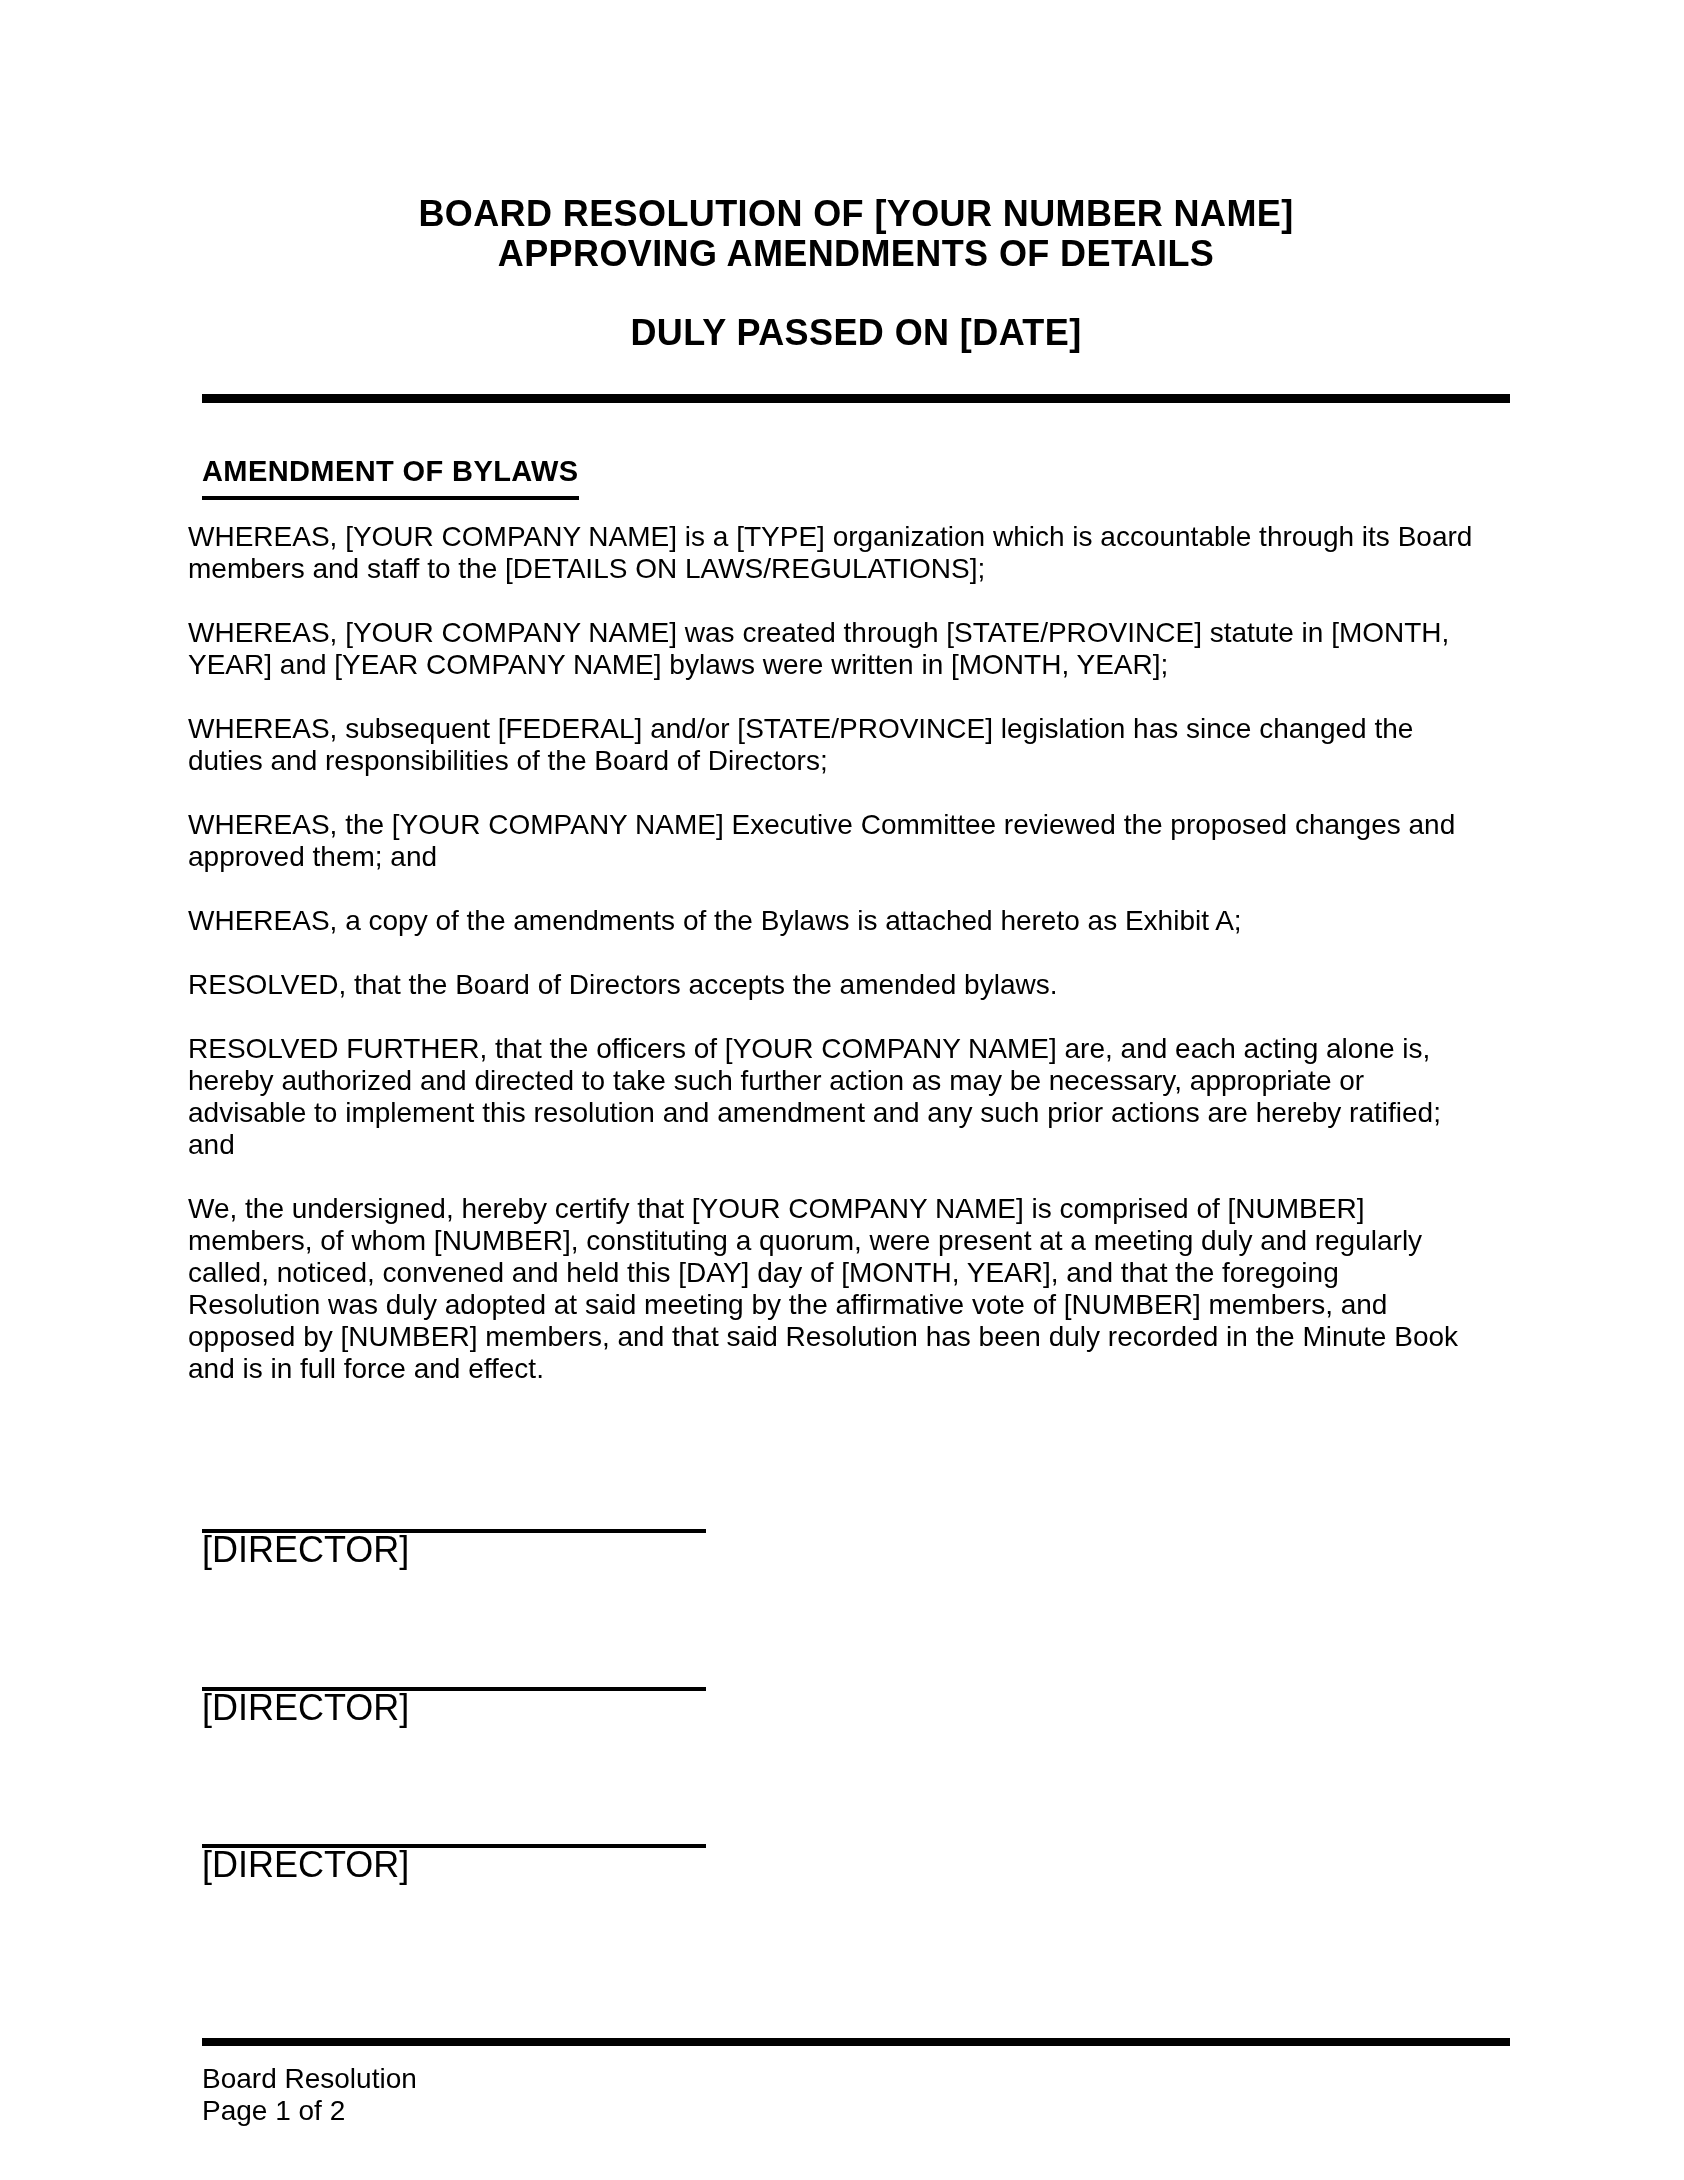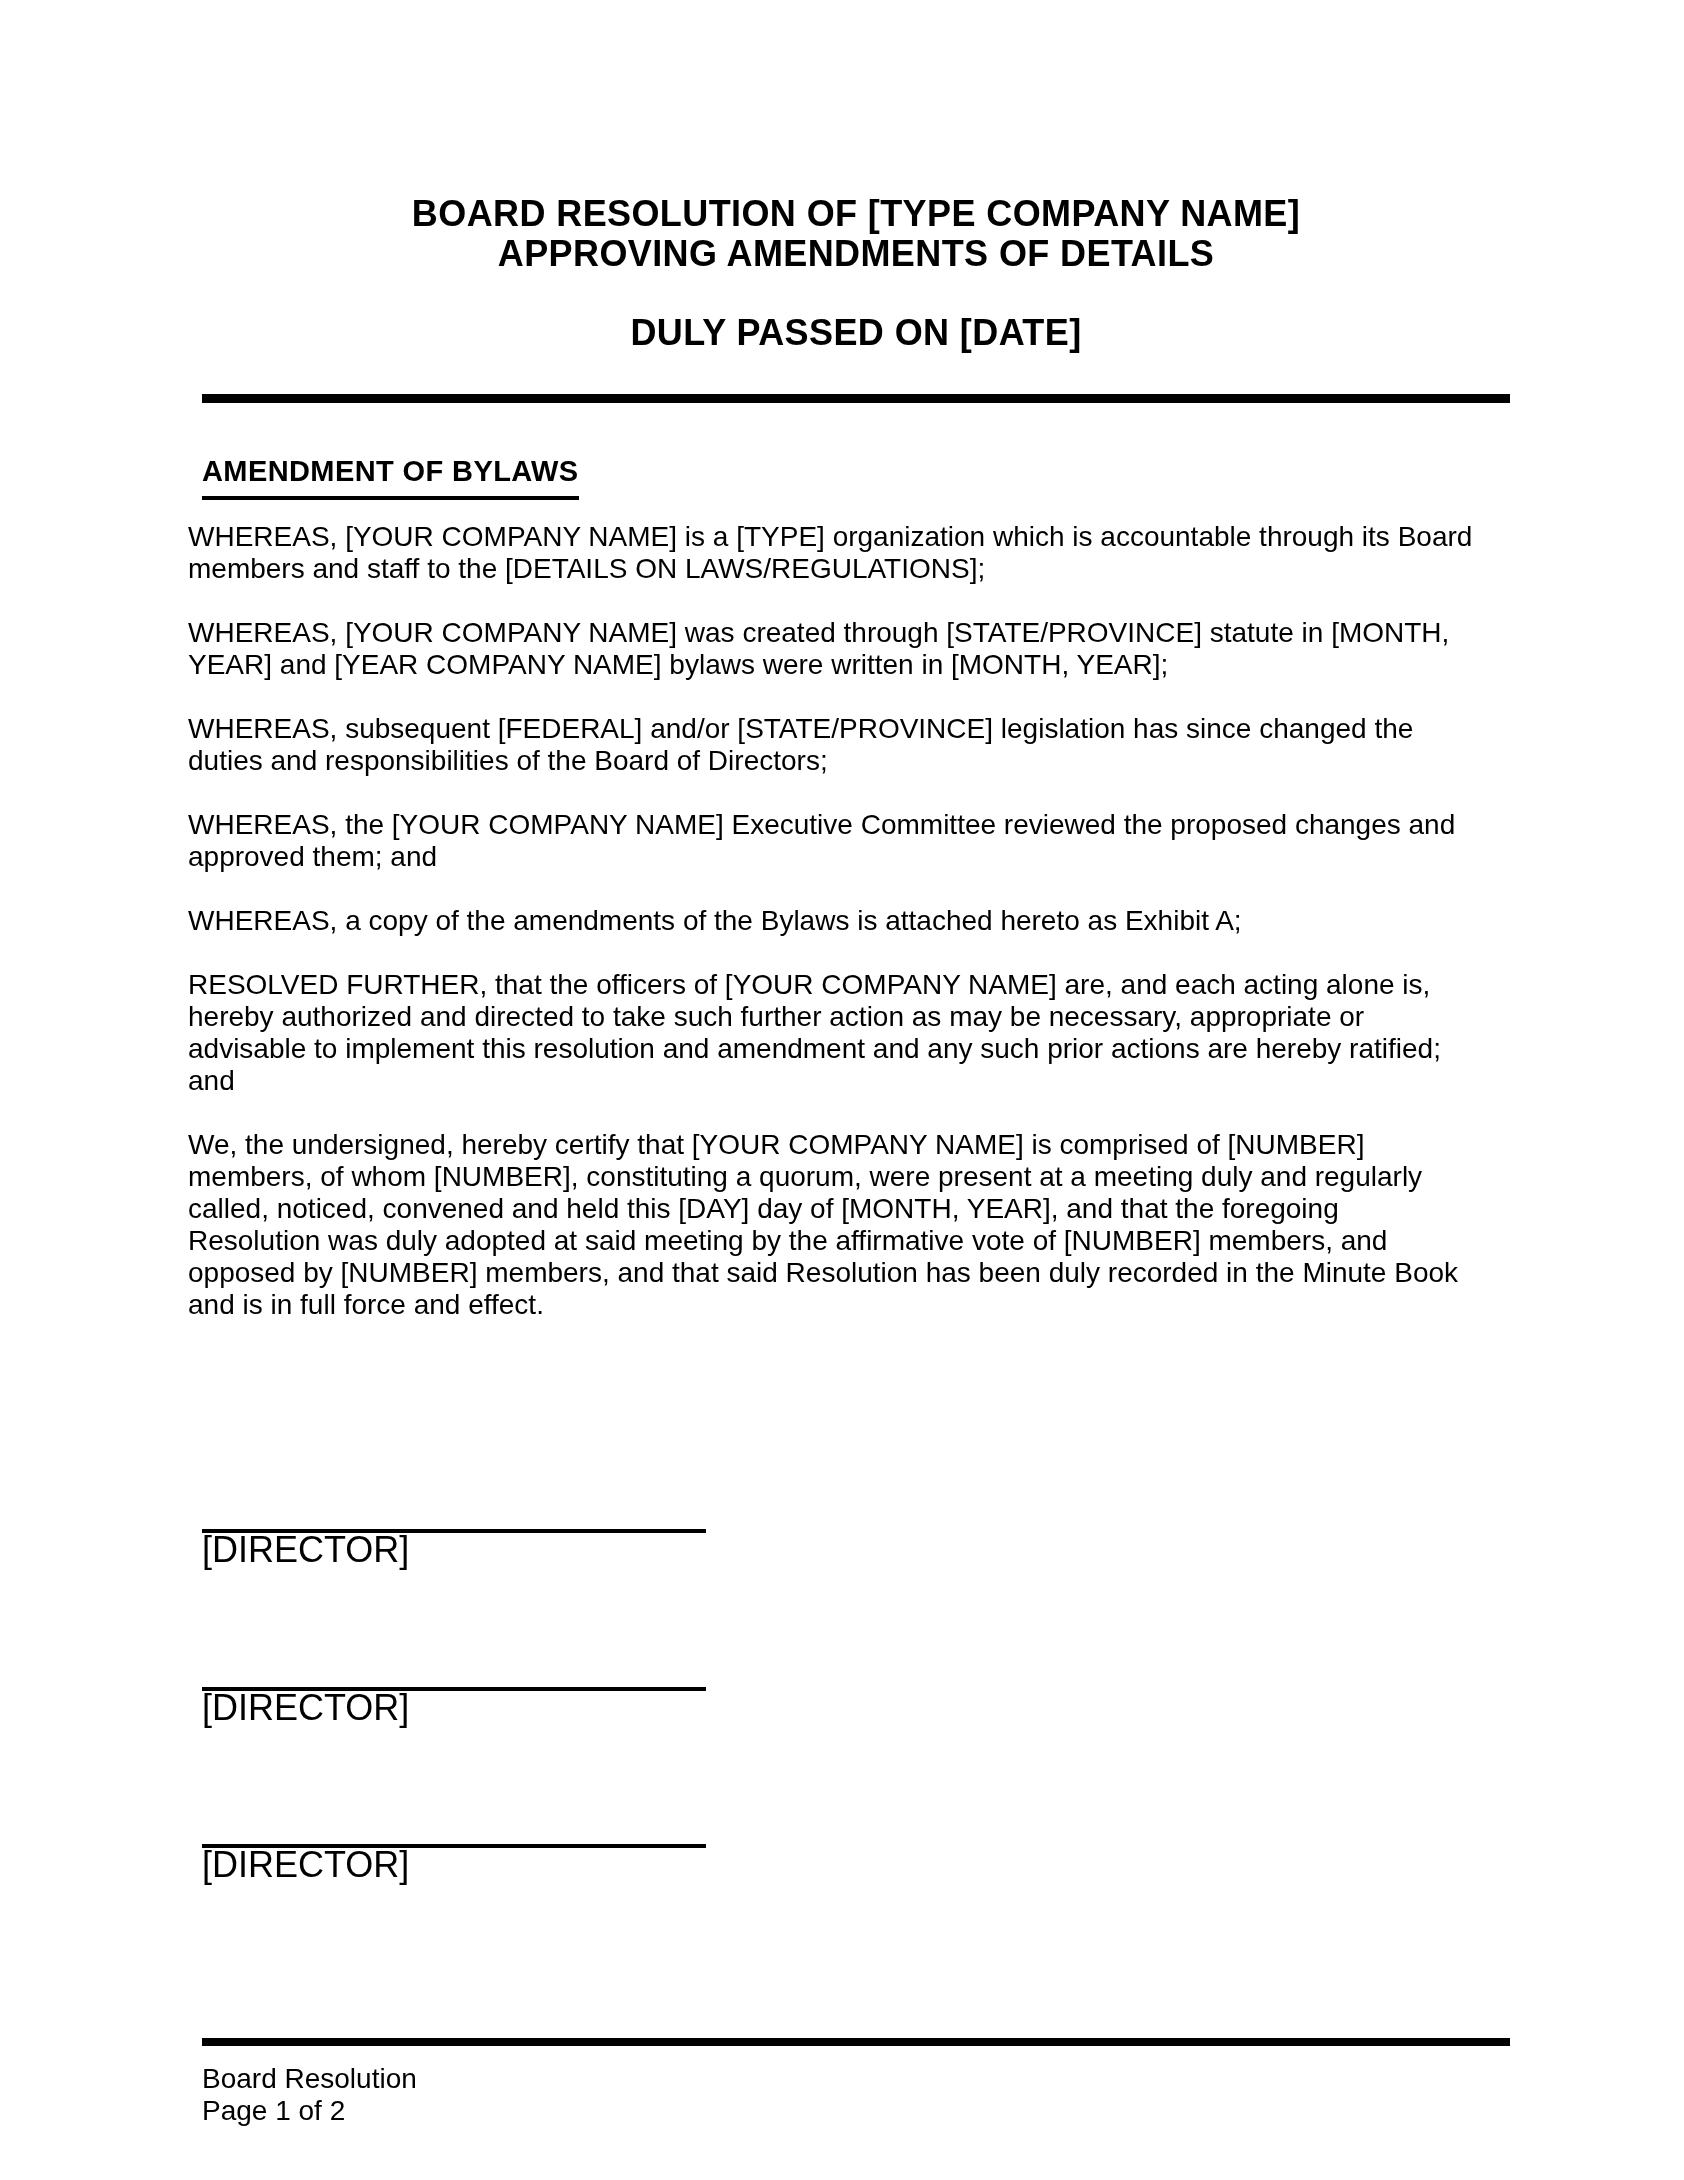--- a/index.html
+++ b/index.html
@@ -102,38 +102,39 @@
     line-height: 32px;
     flex-direction: column;
   }
 </style>
 </head>
 <body>
 
 <div class="page">
 
   <div class="title-block">
-    <div>BOARD RESOLUTION OF [TYPE COMPANY NAME]</div>
+    <div>BOARD RESOLUTION OF [YOUR NUMBER NAME]</div>
     <div>APPROVING AMENDMENTS OF DETAILS</div>
   </div>
 
   <div class="subtitle">DULY PASSED ON [DATE]</div>
 
   <div class="top-rule"></div>
 
   <div class="section-heading">
     <span class="underline">AMENDMENT OF BYLAWS</span>
   </div>
 
   <div class="body-text">
     <p>WHEREAS, [YOUR COMPANY NAME] is a [TYPE] organization which is accountable through its Board members and staff to the [DETAILS ON LAWS/REGULATIONS];</p>
     <p>WHEREAS, [YOUR COMPANY NAME] was created through [STATE/PROVINCE] statute in [MONTH, YEAR] and [YEAR COMPANY NAME] bylaws were written in [MONTH, YEAR];</p>
     <p>WHEREAS, subsequent [FEDERAL] and/or [STATE/PROVINCE] legislation has since changed the duties and responsibilities of the Board of Directors;</p>
     <p>WHEREAS, the [YOUR COMPANY NAME] Executive Committee reviewed the proposed changes and approved them; and</p>
     <p>WHEREAS, a copy of the amendments of the Bylaws is attached hereto as Exhibit A;</p>
+    <p>RESOLVED, that the Board of Directors accepts the amended bylaws.</p>
     <p>RESOLVED FURTHER, that the officers of [YOUR COMPANY NAME] are, and each acting alone is, hereby authorized and directed to take such further action as may be necessary, appropriate or advisable to implement this resolution and amendment and any such prior actions are hereby ratified; and</p>
     <p>We, the undersigned, hereby certify that [YOUR COMPANY NAME] is comprised of [NUMBER] members, of whom [NUMBER], constituting a quorum, were present at a meeting duly and regularly called, noticed, convened and held this [DAY] day of [MONTH, YEAR], and that the foregoing Resolution was duly adopted at said meeting by the affirmative vote of [NUMBER] members, and opposed by [NUMBER] members, and that said Resolution has been duly recorded in the Minute Book and is in full force and effect.</p>
   </div>
 
   <div class="sig-block sig-1">
     <div class="sig-line"></div>
     <div class="sig-label">[DIRECTOR]</div>
   </div>
 
   <div class="sig-block sig-2">

